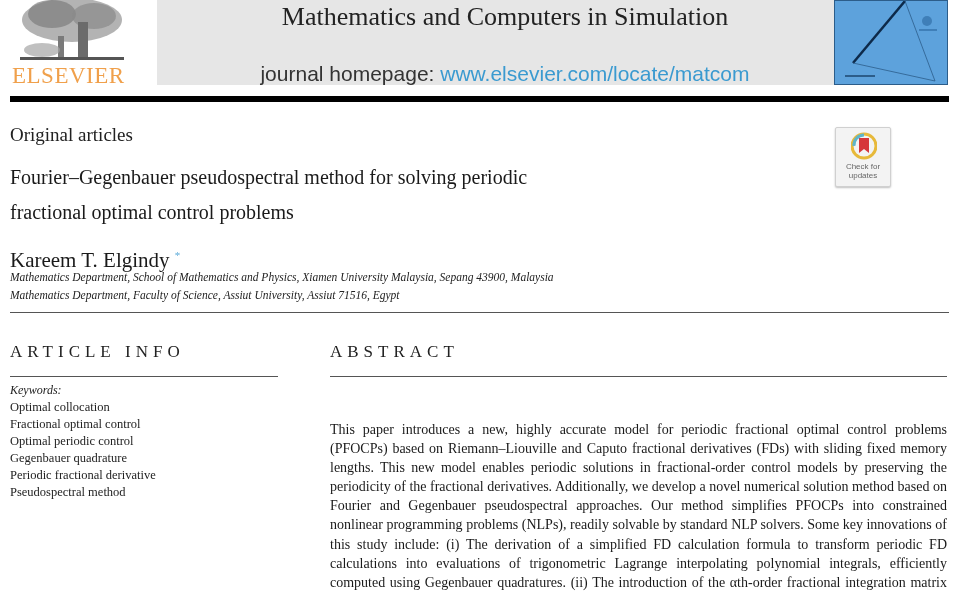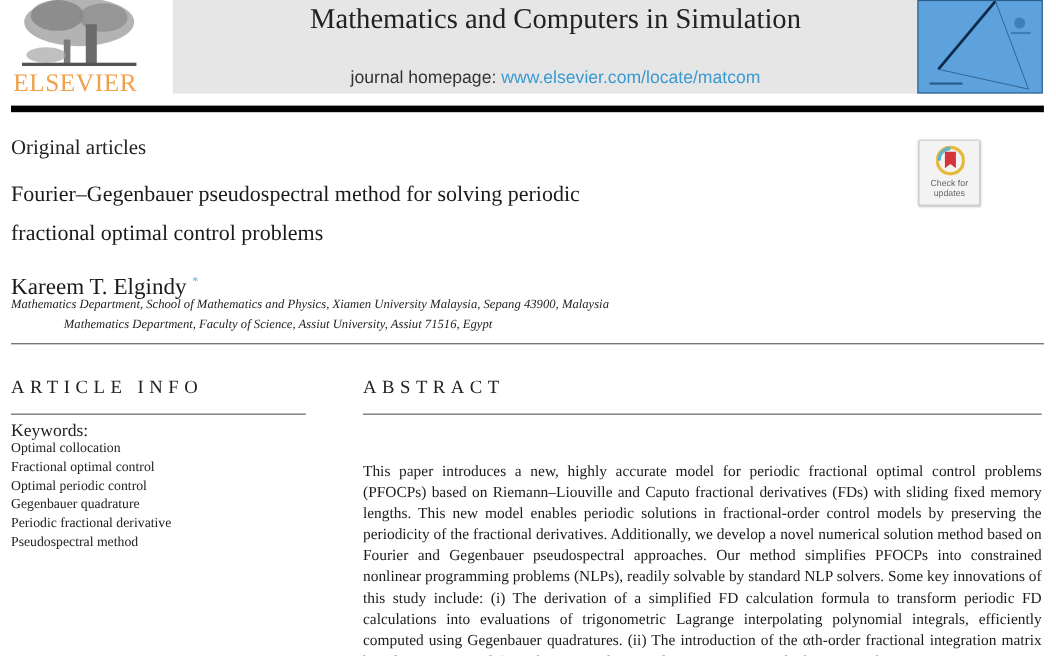--- a/index.html
+++ b/index.html
@@ -8,40 +8,40 @@
   .abs { position: absolute; }
 
   
   .logo-tree { left: 12px; top: 0; width: 118px; height: 64px; }
   .logo-word { left: 12px; top: 64px; font-size: 23px; color: #f0a04b; letter-spacing: 0.5px;
                font-family: "Liberation Serif", serif; line-height: 24px; }
   .journal-box { left: 157px; top: 0; width: 696px; height: 85px; background: #e6e6e6; }
   .journal-title { position: absolute; left: 0; right: 0; top: 2px; text-align: center;
                    font-size: 26px; color: #222; }
   .homepage { position: absolute; left: 0; right: 0; top: 62px; text-align: center;
-              font-family: "Liberation Sans", sans-serif; font-size: 16px; color: #333; }
+              font-family: "Liberation Sans", sans-serif; font-size: 21px; color: #333; }
   .homepage a { color: #3a9ad0; text-decoration: none; }
   .cover { left: 834px; top: 0; width: 114px; height: 85px; background: #5da2dc;
            border: 1px solid #2c5d8a; box-sizing: border-box; }
   .thick-rule { left: 10px; top: 96px; width: 939px; height: 6px; background: #000; }
 
   .section-type { left: 10px; top: 124px; font-size: 19px; color: #222; }
   .check-updates { left: 835px; top: 127px; width: 56px; height: 60px; background: #f3f3f3;
                    border: 1px solid #d0d0d0; box-sizing: border-box; border-radius: 2px;
                    box-shadow: 0 1px 2px rgba(0,0,0,0.25); }
   .check-updates .txt { position: absolute; left: 0; right: 0; top: 34px; text-align: center;
                         font-family: "Liberation Sans", sans-serif; font-size: 8px; line-height: 9px; color: #666; }
   .article-title { left: 10px; top: 160px; font-size: 20px; line-height: 35px; color: #1a1a1a; width: 820px; }
   .author { left: 10px; top: 236px; font-size: 21px; color: #1a1a1a; margin-top: 12px; }
   .author sup { color: #5aaad8; font-size: 11px; }
   .affil { left: 10px; font-size: 11.5px; font-style: italic; color: #222; }
   .thin-rule { height: 1px; background: #555; }
 
   .head-caps { font-size: 17px; letter-spacing: 5px; color: #222; }
-  .kw-label { left: 10px; top: 383px; font-size: 16px; color: #222; }
+  .kw-label { left: 10px; top: 383px; font-size: 12px; font-style: italic; color: #222; }
   .kw-list { left: 10px; top: 399px; font-size: 12.5px; line-height: 17px; color: #222;
              margin: 0; padding: 0; list-style: none; }
   .abstract { left: 330px; top: 380px; width: 617px; font-size: 14px; line-height: 19.1px;
               text-align: justify; color: #1a1a1a; margin-top: 40px; }
 </style>
 </head>
 <body>
 
 <div class="abs logo-tree">
   <svg width="118" height="64" viewBox="0 0 118 64">
@@ -92,21 +92,21 @@
   <div>Fourier–Gegenbauer pseudospectral method for solving periodic</div>
   <div>fractional optimal control problems</div>
 </div>
 
 <div class="abs author">
   <span>Kareem T. Elgindy</span>
   <sup>*</sup>
 </div>
 
 <div class="abs affil" style="top:271px;">Mathematics Department, School of Mathematics and Physics, Xiamen University Malaysia, Sepang 43900, Malaysia</div>
-<div class="abs affil" style="top:289px;margin-left:48px;">Mathematics Department, Faculty of Science, Assiut University, Assiut 71516, Egypt</div>
+<div class="abs affil" style="top:289px;">Mathematics Department, Faculty of Science, Assiut University, Assiut 71516, Egypt</div>
 
 <div class="abs thin-rule" style="left:10px;top:312px;width:939px;"></div>
 
 <div class="abs head-caps" style="left:10px;top:342px;">ARTICLE INFO</div>
 <div class="abs thin-rule" style="left:10px;top:376px;width:268px;"></div>
 <div class="abs kw-label">Keywords:</div>
 <ul class="abs kw-list">
   <li>Optimal collocation</li>
   <li>Fractional optimal control</li>
   <li>Optimal periodic control</li>

